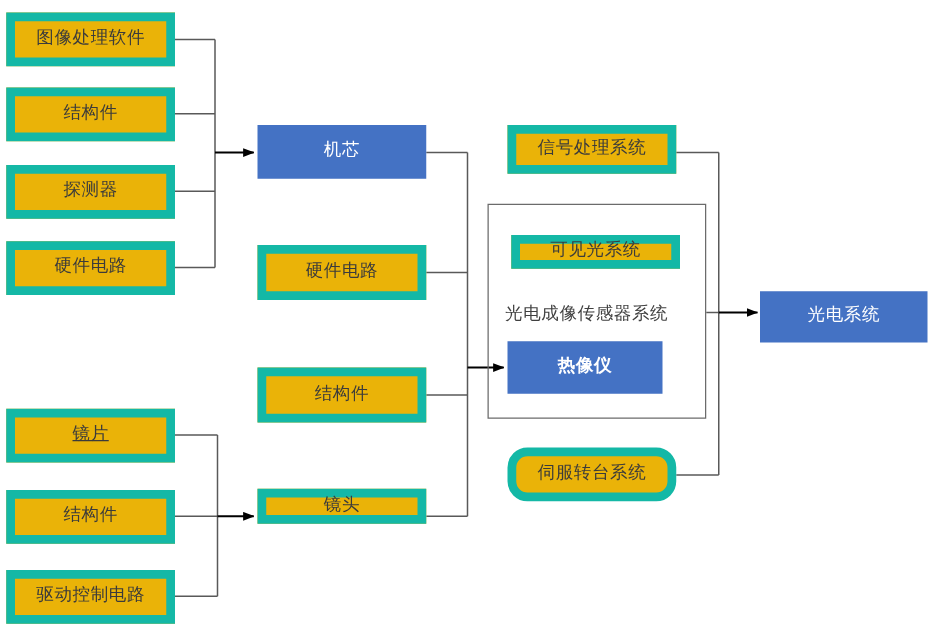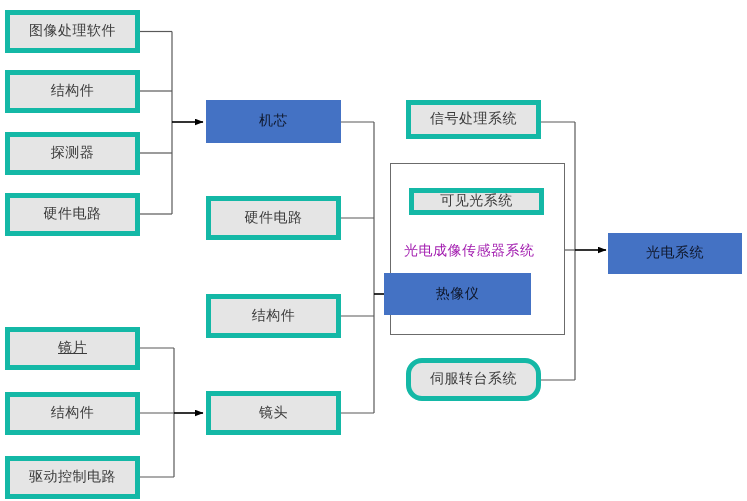--- a/index.html
+++ b/index.html
@@ -22,40 +22,40 @@
     display: flex;
     align-items: center;
     justify-content: center;
     font-size: 14px;
     line-height: 1.2;
     letter-spacing: 0.5px;
     white-space: nowrap;
     color: #3b3b3b;
   }
   .node.plain {
-    border: 5px solid #14b8a6;
-    background: #e5e5e5;
+    border: 7px solid #14b8a6;
+    background: #eab308;
   }
   .node.filled {
     border: none;
     background: #4472C4;
-    color: #0f172a;
+    color: #ffffff;
   }
   .group-box {
     position: absolute;
     box-sizing: border-box;
     border: 1px solid #6b6b6b;
     background: transparent;
   }
   .group-label {
     position: absolute;
     font-size: 14px;
     letter-spacing: 0.5px;
     white-space: nowrap;
-    color: #a21caf;
+    color: #404040;
     font-family: "Liberation Serif", "DejaVu Serif", serif;
   }
   svg.wires {
     position: absolute;
     left: 0;
     top: 0;
     width: 747px;
     height: 501px;
     pointer-events: none;
   }
@@ -145,37 +145,37 @@
   </div>
 
   <div class="node plain" style="left:206px; top:196px; width:135px; height:44px;">
     <span>硬件电路</span>
   </div>
 
   <div class="node plain" style="left:206px; top:294px; width:135px; height:44px;">
     <span>结构件</span>
   </div>
 
-  <div class="node plain" style="left:206px; top:391px; width:135px; height:44px;justify-content:center;">
+  <div class="node plain" style="left:206px; top:391px; width:135px; height:28px;justify-content:center;">
     <span>镜头</span>
   </div>
 
   <div class="node plain" style="left:406px; top:100px; width:135px; height:39px;">
     <span>信号处理系统</span>
   </div>
 
   <div class="group-box" style="left:390px; top:163px; width:175px; height:172px;"></div>
 
   <div class="node plain" style="left:409px; top:188px; width:135px; height:27px;">
     <span>可见光系统</span>
   </div>
 
   <div class="group-label" style="left:404px; top:242px;">光电成像传感器系统</div>
 
-  <div class="node filled" style="left:384px; top:273px; width:147px; height:42px;">
+  <div class="node filled" style="left:406px; top:273px; width:124px; height:42px;font-weight:bold;">
     <span>热像仪</span>
   </div>
 
   <div class="node plain" style="left:406px; top:358px; width:135px; height:43px;border-radius:16px;">
     <span>伺服转台系统</span>
   </div>
 
   <div class="node filled" style="left:608px; top:233px; width:134px; height:41px;">
     <span>光电系统</span>
   </div>

